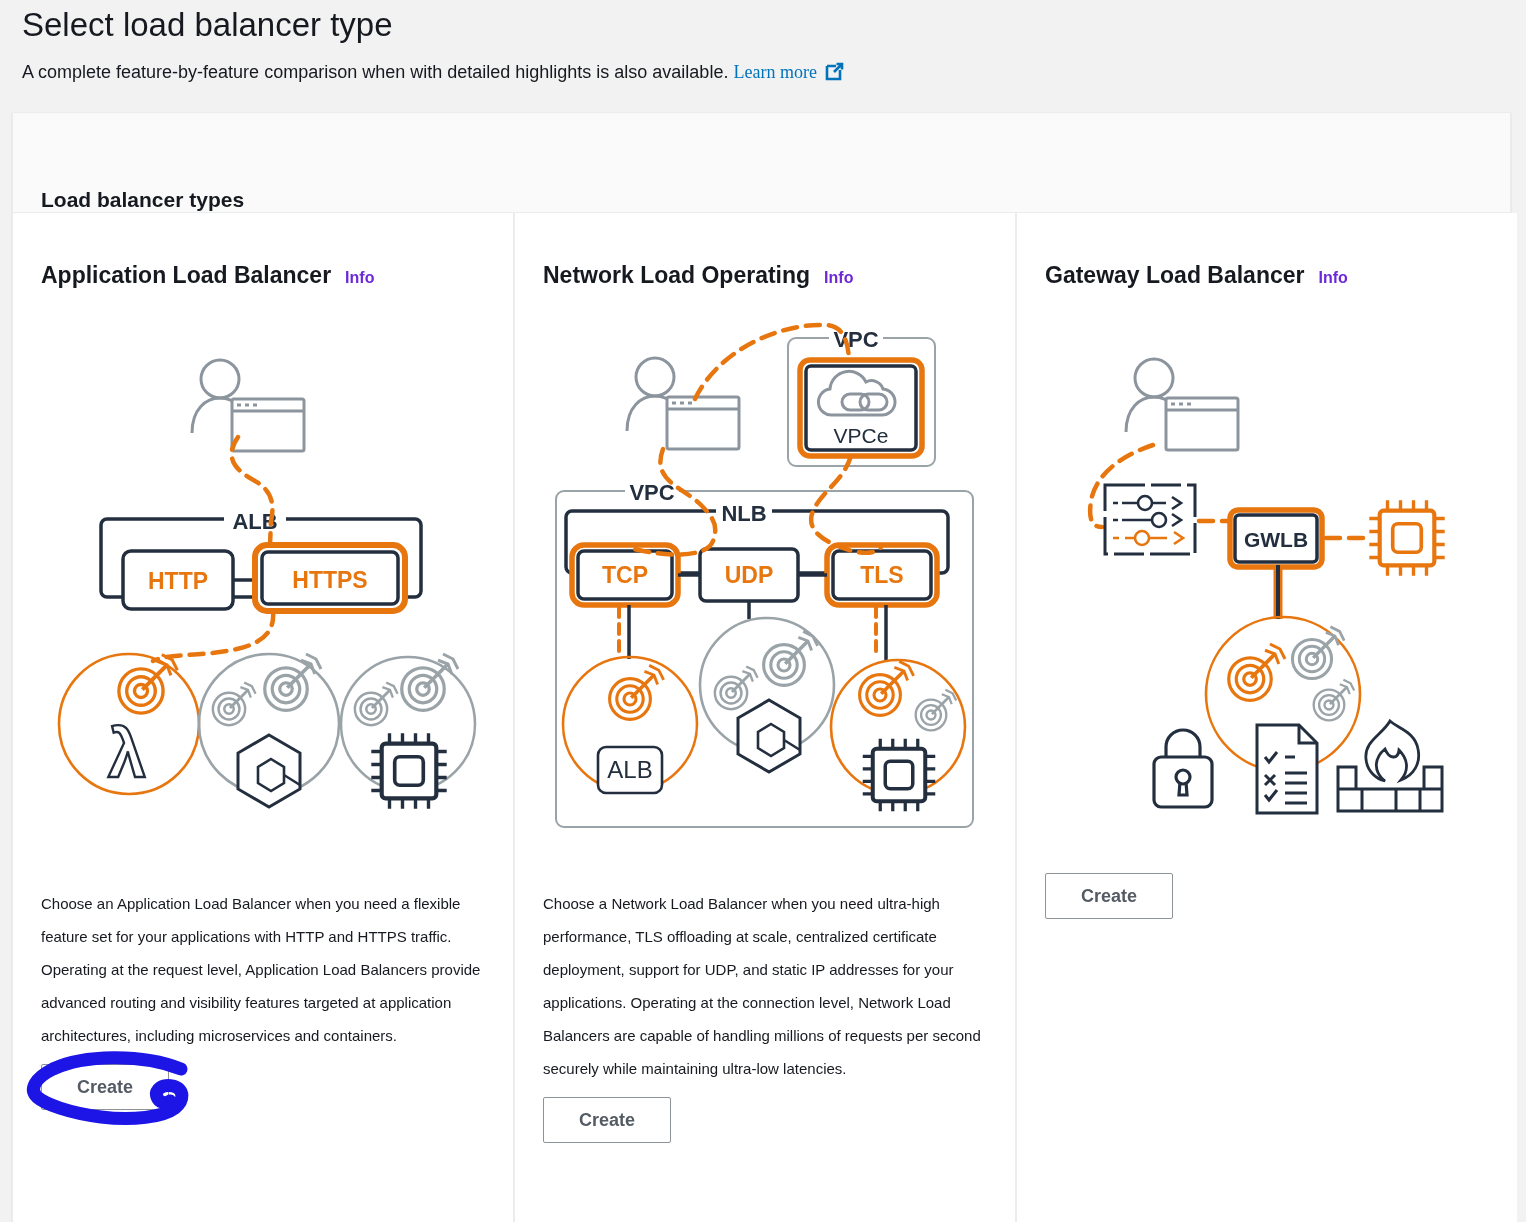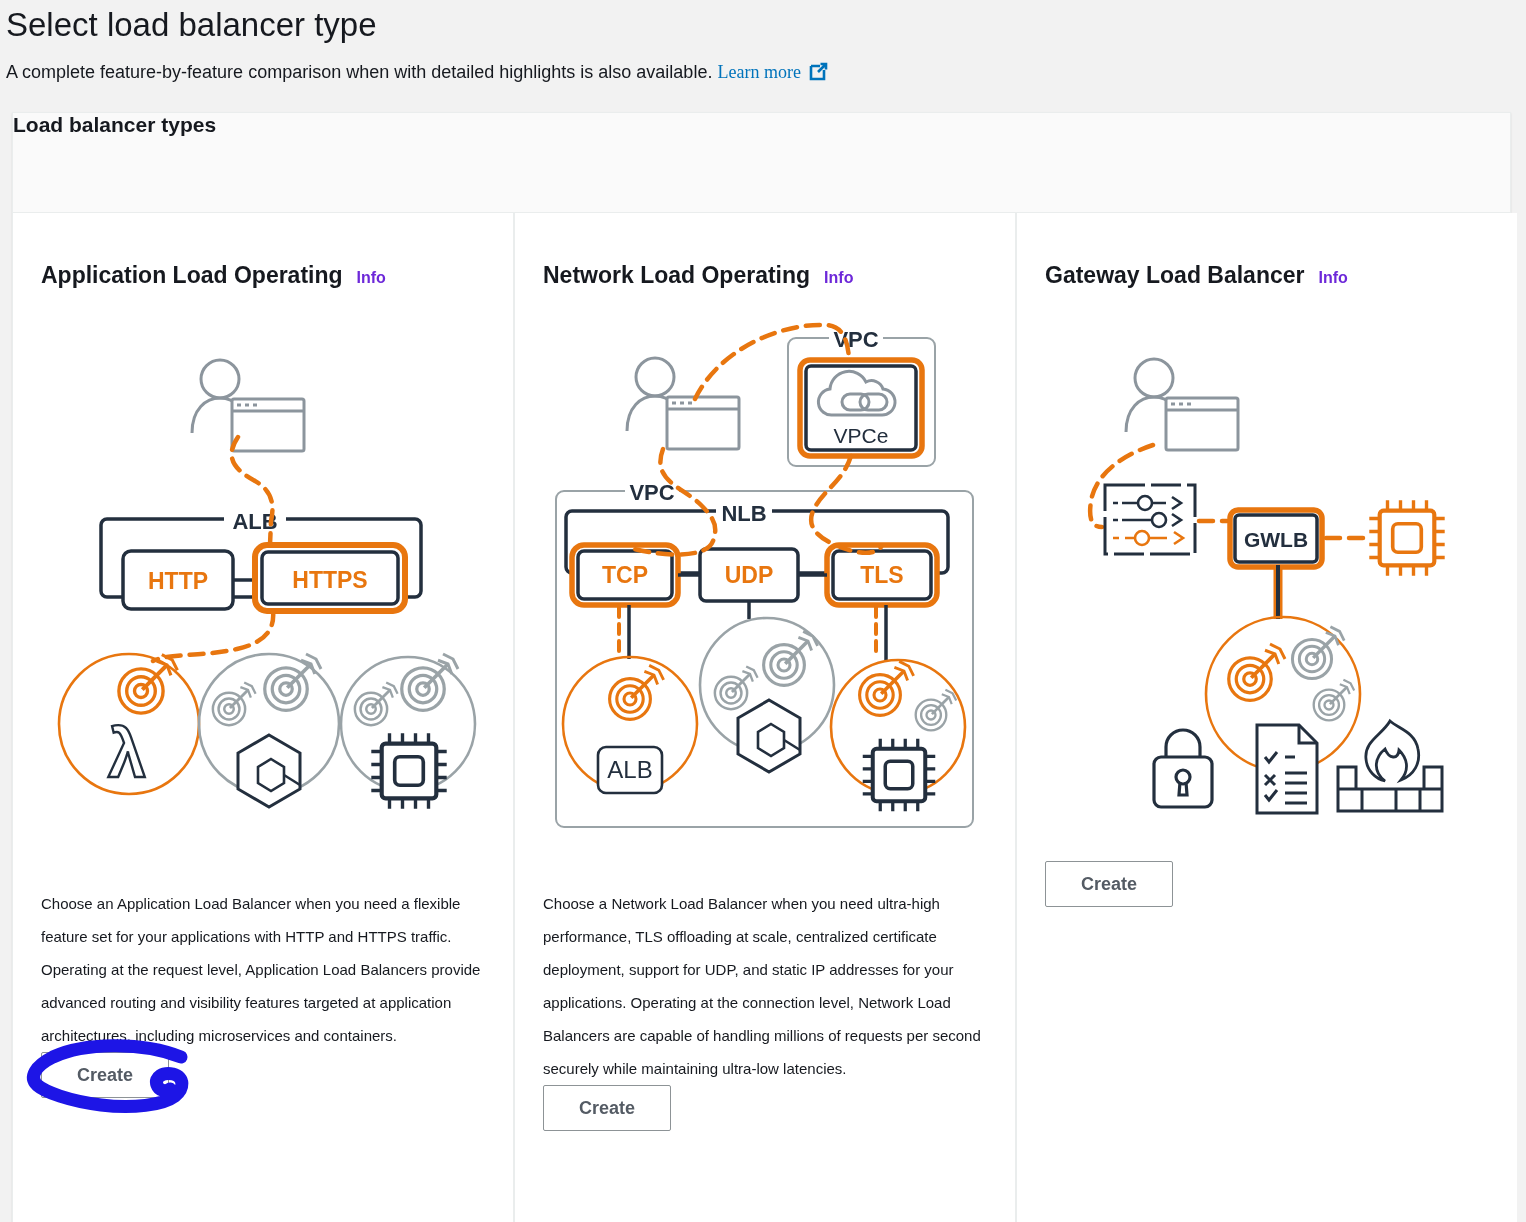--- a/index.html
+++ b/index.html
@@ -3,40 +3,40 @@
 <meta charset="utf-8">
 <style>
   html,body{margin:0;padding:0;}
   body{
     width:1526px;height:1222px;overflow:hidden;
     background:#f2f2f2;color:#16191f;
     font-family:"Liberation Sans",sans-serif;
     position:relative;
   }
   
-  .page-header{padding:6px 0 0 6px;}
+  .page-header{padding:6px 0 0 22px;}
   .page-header h1{font-size:33px;font-weight:400;margin:0;color:#16191f;}
   .subtitle{font-size:18px;margin:17px 0 0 0;color:#16191f;}
   .learn-more{color:#0073bb;text-decoration:none;font-family:Liberation Serif, serif;}
   .ext-icon{display:inline-block;vertical-align:-4px;margin-left:7px;}
   
   .panel{margin:25px 15px 0 12px;border:1px solid #eaeded;background:#eaeded;
          box-shadow:0 1px 2px rgba(0,0,0,.10);}
   .panel-header{background:#fafafa;border-bottom:1px solid #eaeded;height:99px;
-                display:flex;align-items:flex-start;}
+                display:flex;align-items:flex-end;padding-left:28px;}
   .panel-header h2{font-size:21px;font-weight:bold;margin:0;color:#16191f;}
   .cards{display:flex;gap:2px;}
   .card{background:#fff;flex:1 1 0;padding:0 28px;min-height:1150px;}
   .card-title-row{margin-top:49px;display:flex;align-items:baseline;gap:14px;}
   .card-title-row h3{font-size:23px;font-weight:bold;margin:0;color:#16191f;}
   .info-link{font-size:16px;font-weight:bold;color:#6d28d9;text-decoration:none;}
   .diagram{margin-top:20px;height:552px;}
   .diagram svg{display:block;}
   .desc{font-size:15px;line-height:33px;margin:26px 0 0 0;max-width:452px;}
-  .btn-wrap{position:relative;display:inline-block;}
+  .btn-wrap{position:relative;display:inline-block;margin-top:12px;}
   .create-btn{background:#fff;border:1px solid #8d9396;border-radius:2px;
               height:46px;min-width:128px;padding:0 26px;font-size:18px;font-weight:bold;
               color:#545b64;font-family:"Liberation Sans",sans-serif;cursor:pointer;}
   .annotation{position:absolute;left:-22px;top:-15px;pointer-events:none;}
   
   svg text{font-family:"Liberation Sans",sans-serif;}
   .s-nv{stroke:#232f3e;} .s-or{stroke:#e8760f;} .s-gr{stroke:#8c959d;} .s-cg{stroke:#9aa3a7;}
   .dash{stroke:#e8760f;stroke-width:4.5;fill:none;stroke-dasharray:14 9;stroke-linecap:round;}
   .dash2{stroke:#e8760f;stroke-width:4;fill:none;stroke-dasharray:10 7;stroke-linecap:round;}
   .lbl{font-weight:bold;fill:#232f3e;}
@@ -92,21 +92,21 @@
 </header>
 
 <section class="panel">
   <div class="panel-header">
     <h2>Load balancer types</h2>
   </div>
   <div class="cards">
 
     <article class="card">
       <div class="card-title-row">
-        <h3>Application Load Operating</h3>
+        <h3>Application Load Balancer</h3>
         <a href="#" class="info-link">Info</a>
       </div>
       <div class="diagram">
         <svg width="444" height="552" viewBox="0 0 444 552">
           <g class="s-gr" style="color:#8c959d">
             <use href="#sym-user" transform="translate(179,70)"></use>
           </g>
 
           <rect class="s-nv" x="60" y="210" width="320" height="78" rx="6" fill="none" stroke-width="3.5"></rect>
           <rect x="183" y="198" width="62" height="26" fill="#fff"></rect>

